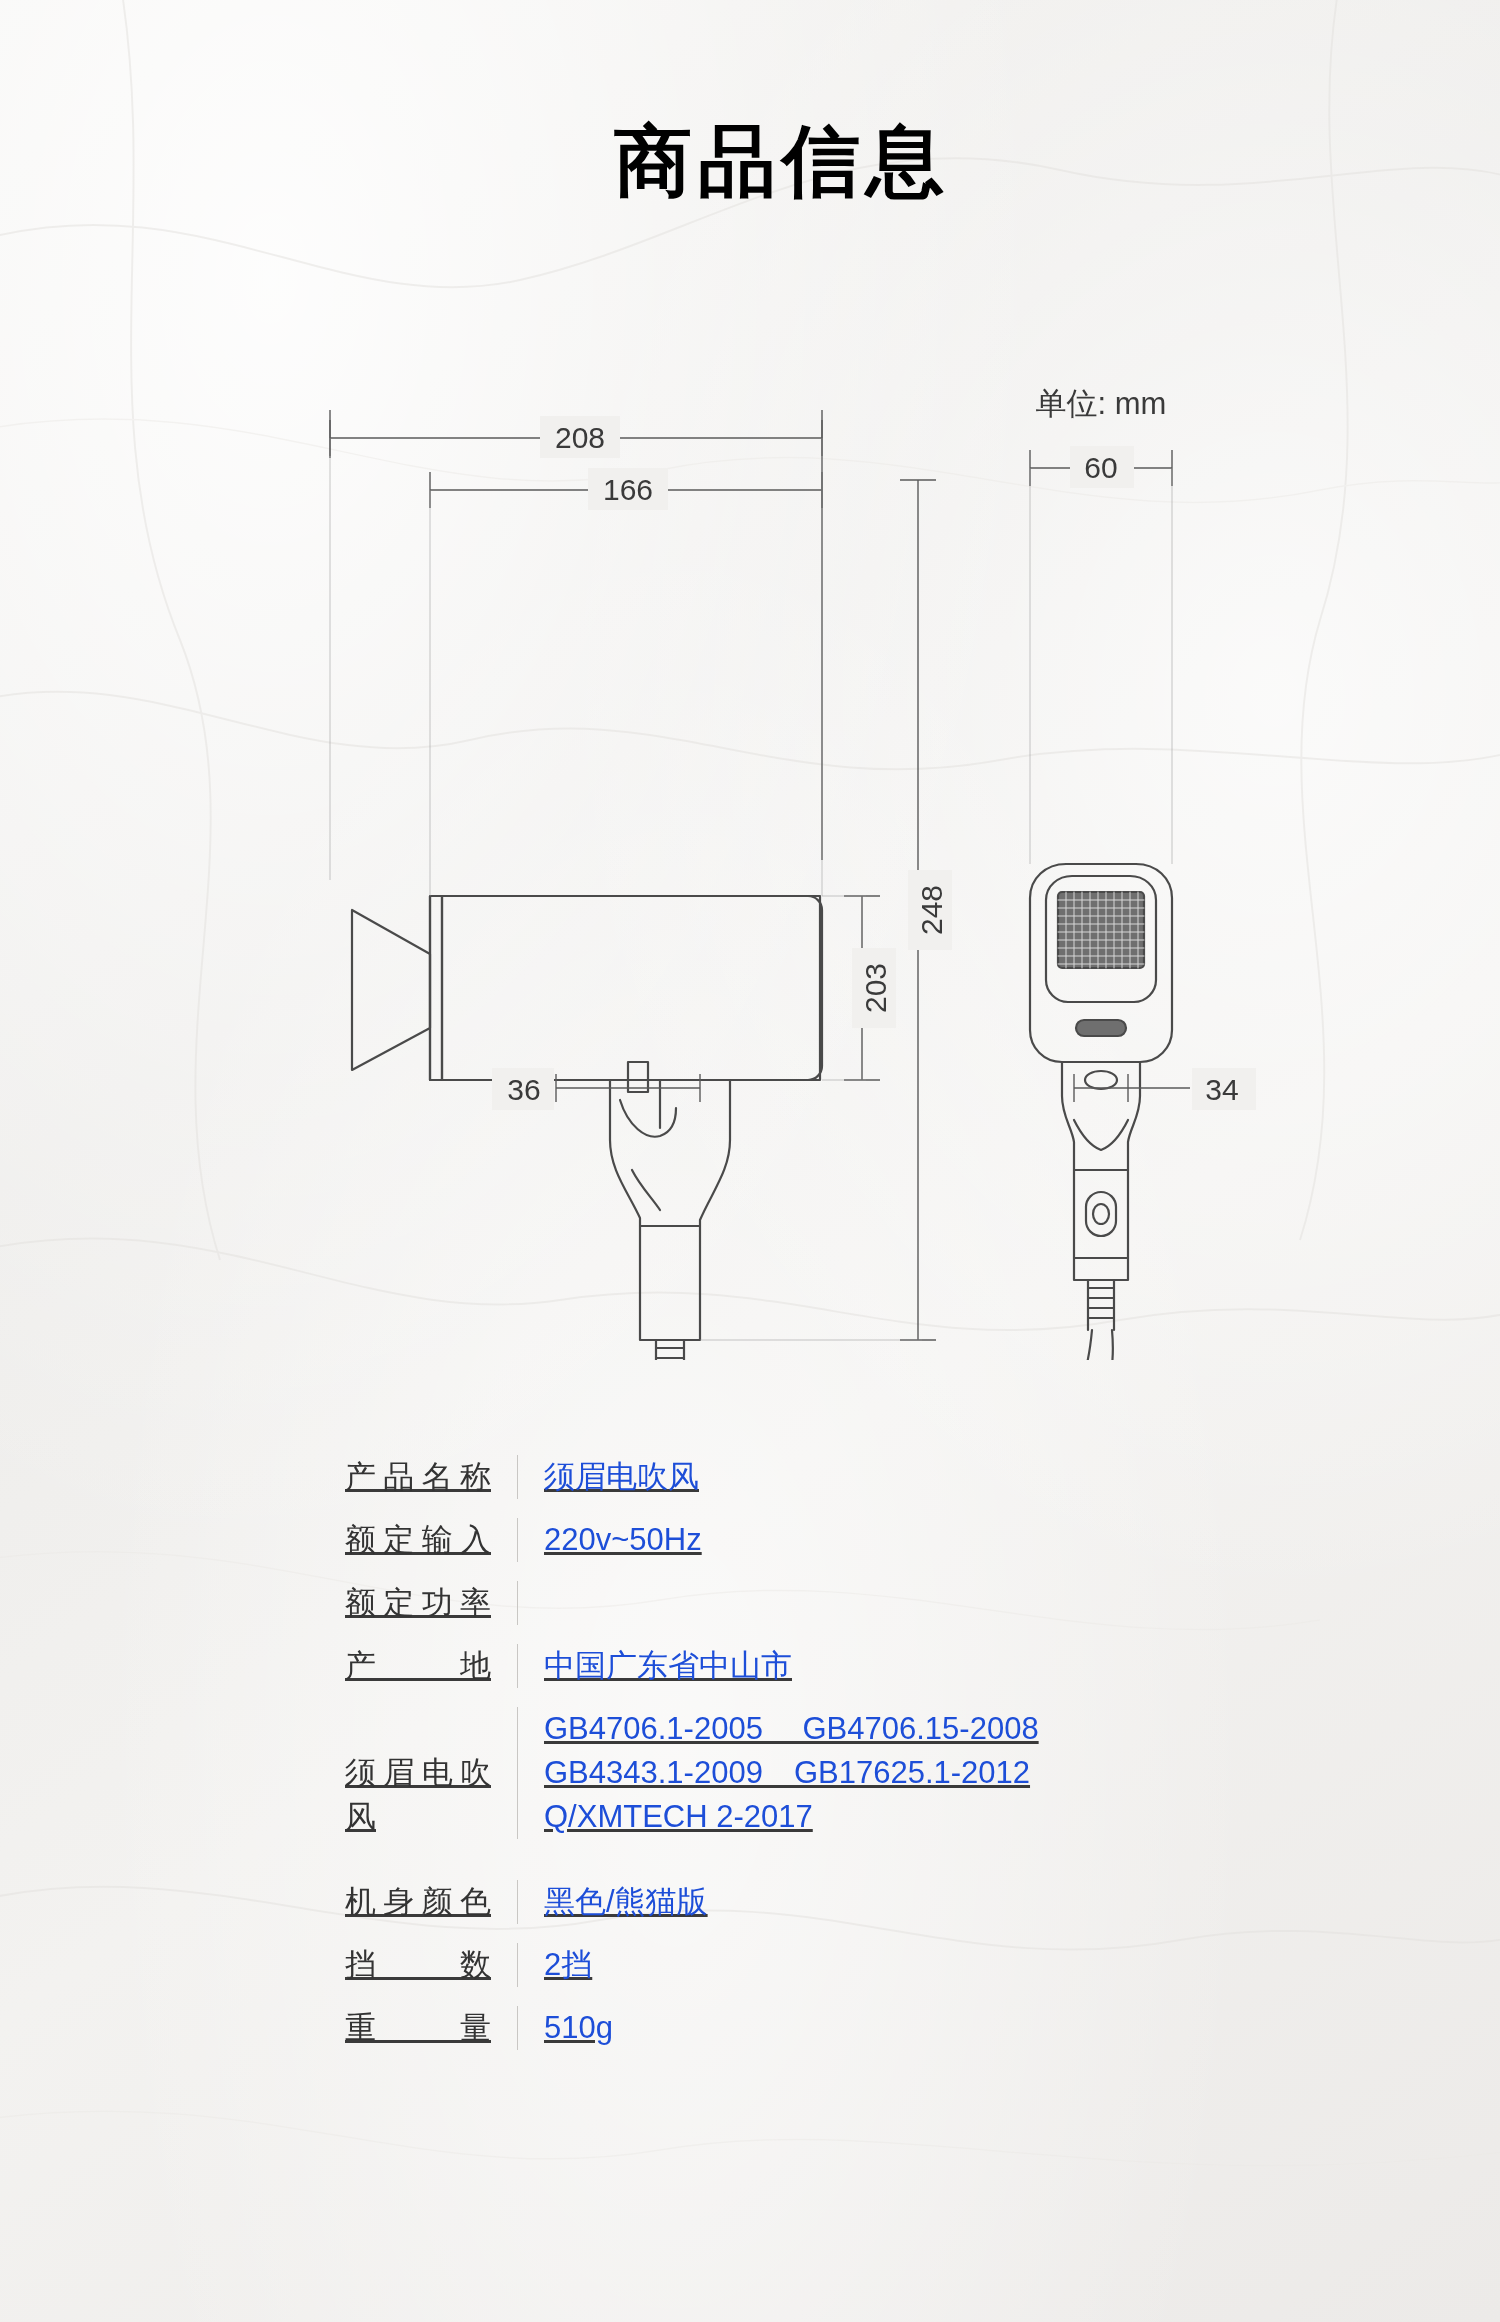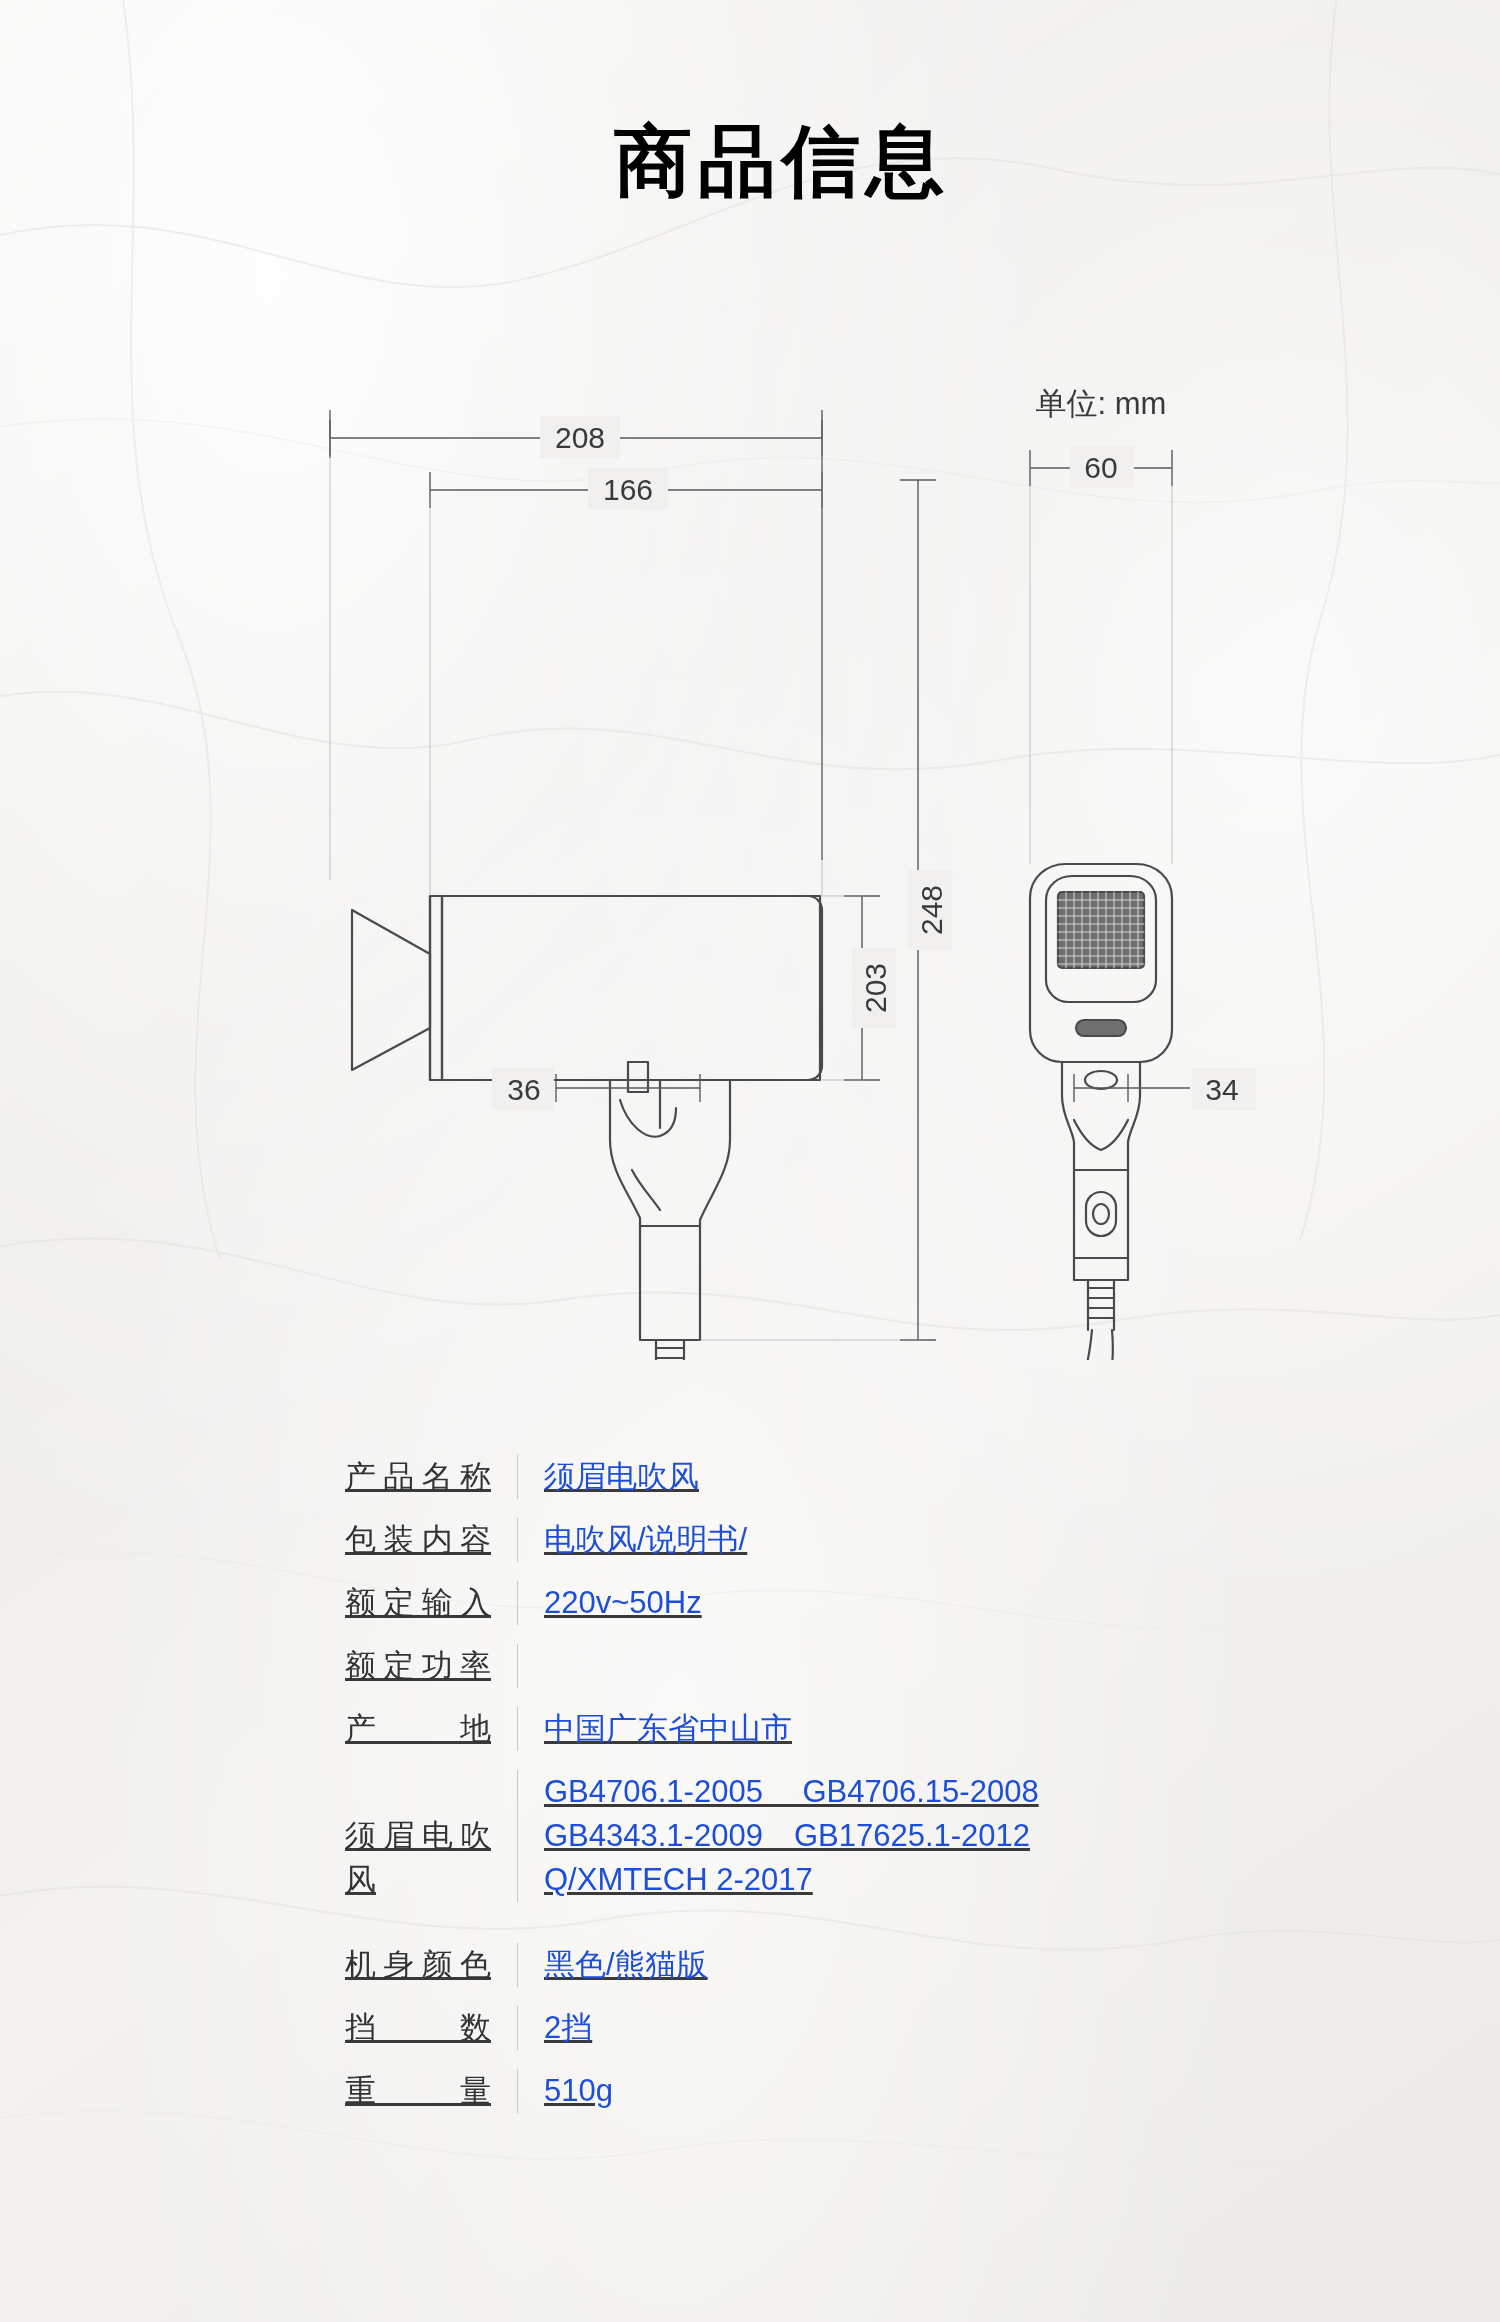--- a/index.html
+++ b/index.html
@@ -313,27 +313,20 @@
   <div class="spec-table">
 
     <div class="spec-row">
       <div class="spec-label">产品名称</div>
       <div class="spec-sep"></div>
       <div class="spec-value">
         <span class="vline">须眉电吹风</span>
       </div>
     </div>
 
-    <div class="spec-row">
-      <div class="spec-label">包装内容</div>
-      <div class="spec-sep"></div>
-      <div class="spec-value">
-        <span class="vline">电吹风/说明书/</span>
-      </div>
-    </div>
 
 
     <div class="spec-row">
       <div class="spec-label">额定输入</div>
       <div class="spec-sep"></div>
       <div class="spec-value">
         <span class="vline">220v~50Hz</span>
       </div>
     </div>
 

